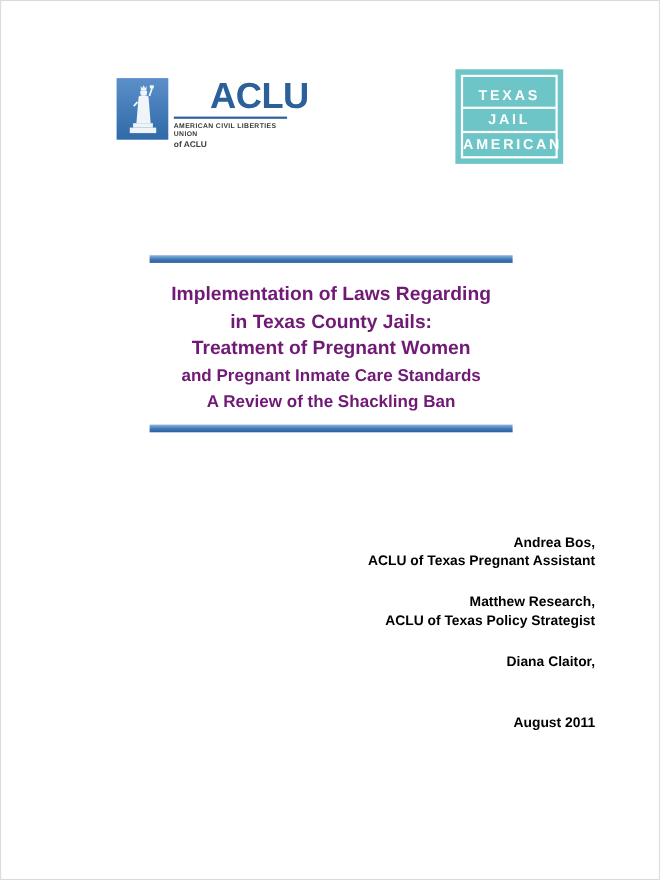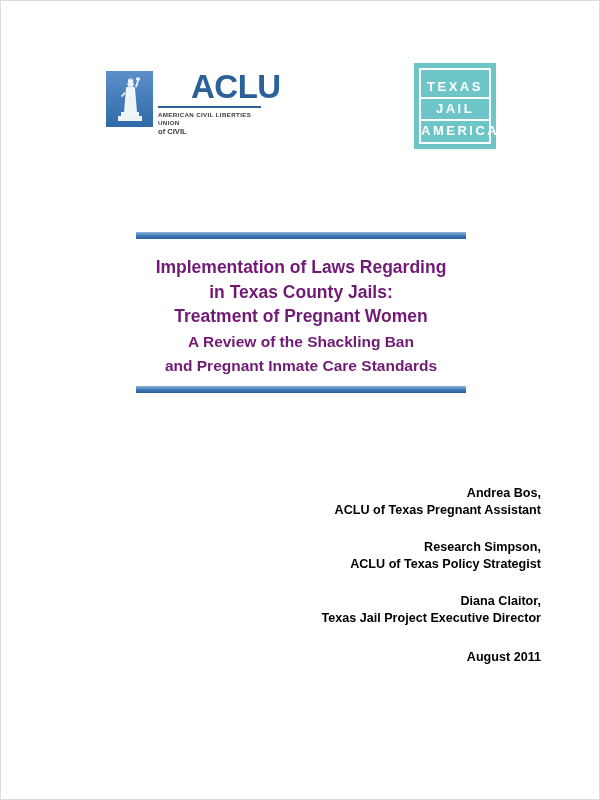--- a/index.html
+++ b/index.html
@@ -86,21 +86,21 @@
     font-weight: bold;
     color: #3b3b3b;
     line-height: 9px;
   }
 
   
   .tjp-logo {
     position: absolute;
     left: 413px;
     top: 0px;
-    width: 82px;
+    width: 98px;
     height: 86px;
     background: #6ec5c8;
     padding: 0;
   }
   .tjp-inner {
     position: absolute;
     left: 5px;
     top: 5px;
     right: 5px;
     bottom: 5px;
@@ -209,21 +209,21 @@
             <path d="M20 11 L22.5 4 L24 4.4 L21.6 11.6 Z"></path>
             <path d="M21.2 1.5 L24.8 1.5 L24.8 4.4 L21.2 4.4 Z"></path>
             <path d="M9.5 16 L6 20 L7.2 21 L10.5 17.5 Z"></path>
           </g>
         </svg>
       </div>
       <div class="aclu-text">
         <div class="aclu-word">ACLU</div>
         <div class="aclu-rule"></div>
         <div class="aclu-sub1">AMERICAN CIVIL LIBERTIES UNION</div>
-        <div class="aclu-sub2">of CIVIL</div>
+        <div class="aclu-sub2">of ACLU</div>
       </div>
     </div>
 
     <div class="tjp-logo">
       <div class="tjp-inner">
         <div class="tjp-line tjp-l1">TEXAS</div>
         <div class="tjp-bar tjp-b1"></div>
         <div class="tjp-line tjp-l2">JAIL</div>
         <div class="tjp-bar tjp-b2"></div>
         <div class="tjp-line tjp-l3">AMERICAN</div>
@@ -232,34 +232,33 @@
 
   </div>
 
   <div class="rule rule-top"></div>
   <div class="rule rule-bottom"></div>
 
   <div class="title-block">
     <div class="title-main">Implementation of Laws Regarding</div>
     <div class="title-main">in Texas County Jails:</div>
     <div class="title-main">Treatment of Pregnant Women</div>
+    <div class="title-sub">and Pregnant Inmate Care Standards</div>
     <div class="title-sub">A Review of the Shackling Ban</div>
-    <div class="title-sub">and Pregnant Inmate Care Standards</div>
   </div>
 
   <div class="authors">
     <div class="author">
       <div class="author-name">Andrea Bos,</div>
       <div class="author-role">ACLU of Texas Pregnant Assistant</div>
     </div>
     <div class="author">
-      <div class="author-name">Research Simpson,</div>
+      <div class="author-name">Matthew Research,</div>
       <div class="author-role">ACLU of Texas Policy Strategist</div>
     </div>
     <div class="author">
       <div class="author-name">Diana Claitor,</div>
-      <div class="author-role">Texas Jail Project Executive Director</div>
     </div>
   </div>
 
   <div class="doc-date">August 2011</div>
 
 </div>
 
 </body></html>

